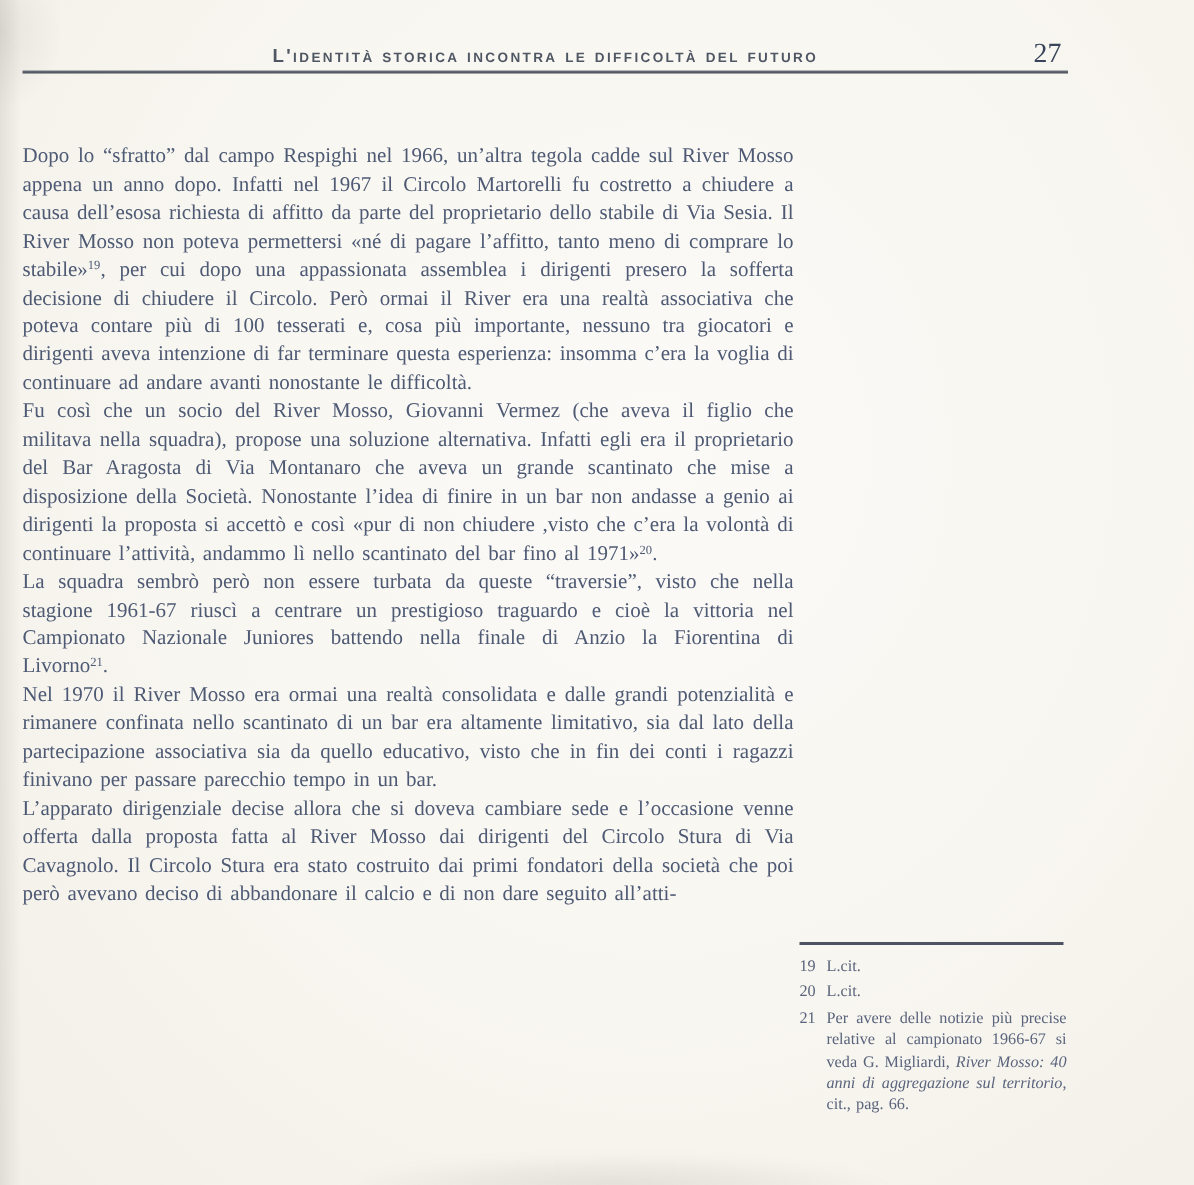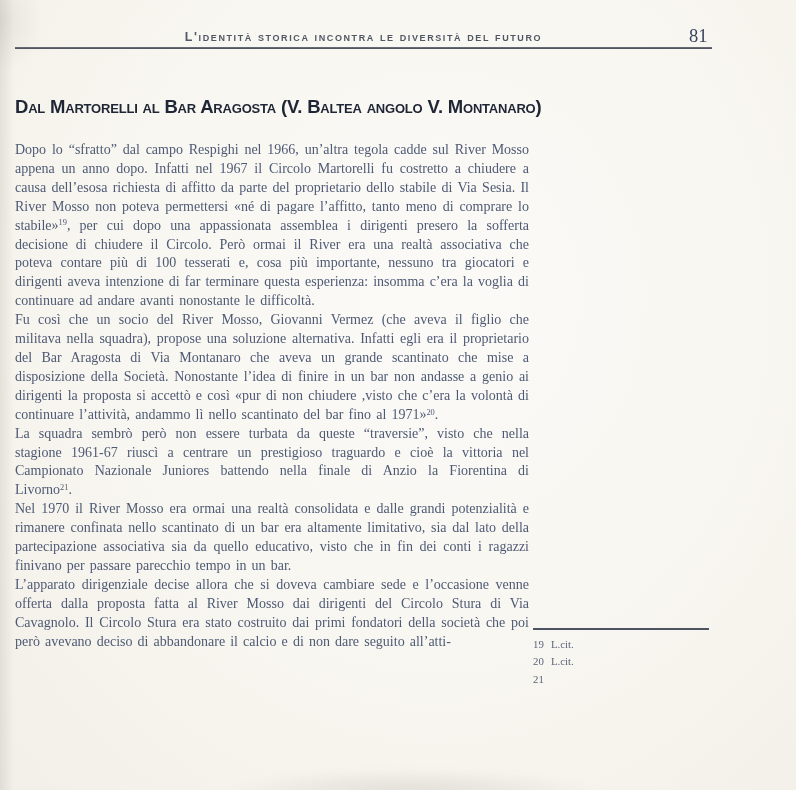--- a/index.html
+++ b/index.html
@@ -126,28 +126,27 @@
 </style>
 </head>
 <body>
 
 <div class="page">
 
   <div class="edge-left"></div>
   <div class="corner-smudge"></div>
   <div class="edge-bottom-shadow"></div>
 
-  <div class="running-title">L'identità storica incontra le diversità del futuro</div>
-  <div class="page-number">81</div>
+  <div class="running-title">L'identità storica incontra le difficoltà del futuro</div>
+  <div class="page-number">27</div>
   <div class="header-rule"></div>
 
   <main class="main-column">
     <div id="sections-root">
   <section class="text-section">
-    <h2 class="section-heading">Dal Martorelli al Bar Aragosta (V. Baltea angolo V. Montanaro)</h2>
     <div class="paragraphs">
             <p><span>Dopo lo “sfratto” dal campo Respighi nel 1966, un’altra tegola cadde sul River Mosso appena un anno dopo. Infatti nel 1967 il Circolo Martorelli fu costretto a chiudere a causa dell’esosa richiesta di affitto da parte del proprietario dello stabile di Via Sesia. Il River Mosso non poteva permettersi «né di pagare l’affitto, tanto meno di comprare lo stabile»</span><sup class="fn-ref">19</sup><span>, per cui dopo una appassionata assemblea i dirigenti presero la sofferta decisione di chiudere il Circolo. Però ormai il River era una realtà associativa che poteva contare più di 100 tesserati e, cosa più importante, nessuno tra giocatori e dirigenti aveva intenzione di far terminare questa esperienza: insomma c’era la voglia di continuare ad andare avanti nonostante le difficoltà.</span></p>
             <p><span>Fu così che un socio del River Mosso, Giovanni Vermez (che aveva il figlio che militava nella squadra), propose una soluzione alternativa. Infatti egli era il proprietario del Bar Aragosta di Via Montanaro che aveva un grande scantinato che mise a disposizione della Società. Nonostante l’idea di finire in un bar non andasse a genio ai dirigenti la proposta si accettò e così «pur di non chiudere ,visto che c’era la volontà di continuare l’attività, andammo lì nello scantinato del bar fino al 1971»</span><sup class="fn-ref">20</sup><span>.</span></p>
             <p><span>La squadra sembrò però non essere turbata da queste “traversie”, visto che nella stagione 1961-67 riuscì a centrare un prestigioso traguardo e cioè la vittoria nel Campionato Nazionale Juniores battendo nella finale di Anzio la Fiorentina di Livorno</span><sup class="fn-ref">21</sup><span>.</span></p>
           </div>
   </section>
 
   <section class="text-section">
     <div class="paragraphs">
             <p><span>Nel 1970 il River Mosso era ormai una realtà consolidata e dalle grandi potenzialità e rimanere confinata nello scantinato di un bar era altamente limitativo, sia dal lato della partecipazione associativa sia da quello educativo, visto che in fin dei conti i ragazzi finivano per passare parecchio tempo in un bar.</span></p>
@@ -165,17 +164,18 @@
     <span class="fn-text"><span>L.cit.</span></span>
   </div>
 
   <div class="footnote-item">
     <span class="fn-num">20</span>
     <span class="fn-text"><span>L.cit.</span></span>
   </div>
 
   <div class="footnote-item">
     <span class="fn-num">21</span>
+    <span class="fn-text"><span>Per avere delle notizie più precise relative al campionato 1966-67 si veda G. Migliardi, </span><em>River Mosso: 40 anni di aggregazione sul territorio</em><span>, cit., pag. 66.</span></span>
   </div>
 </div>
   </aside>
 
 </div>
 
 </body></html>

